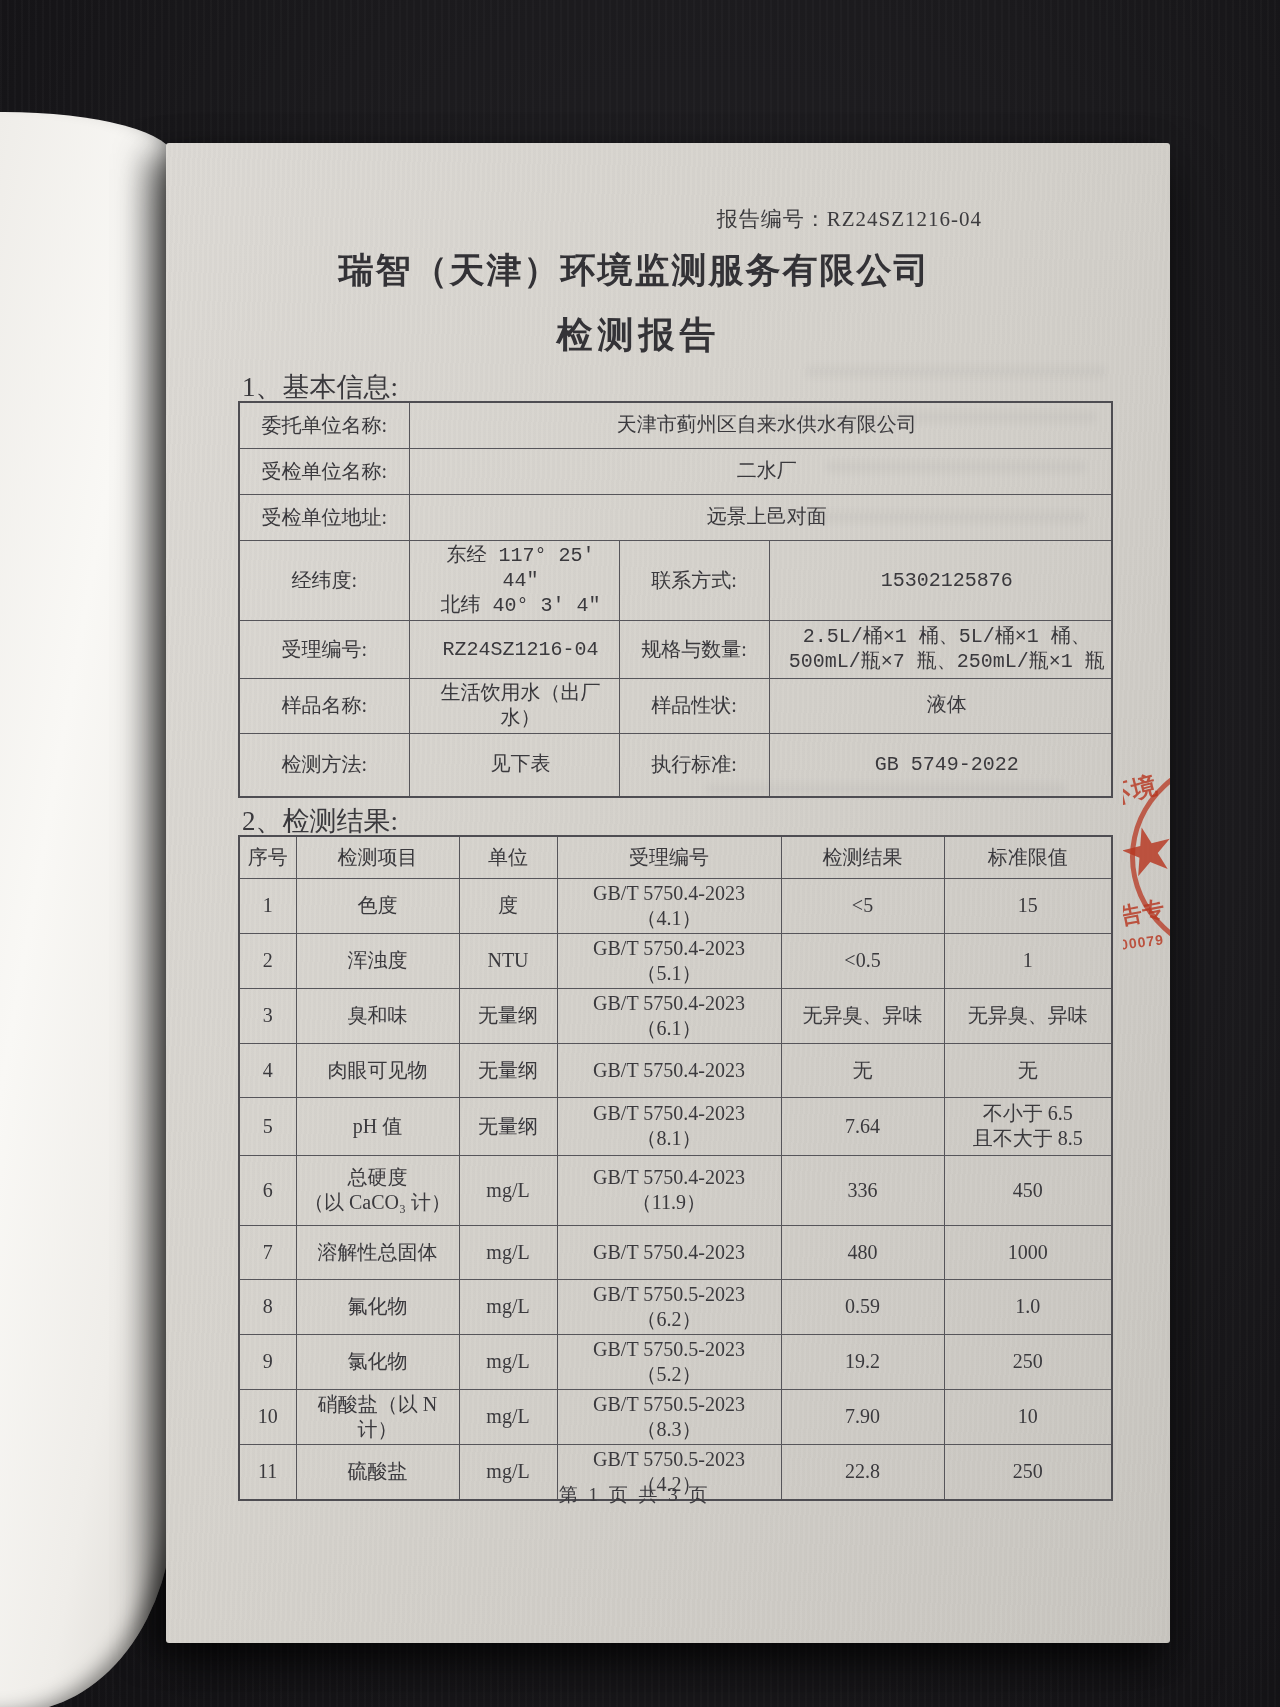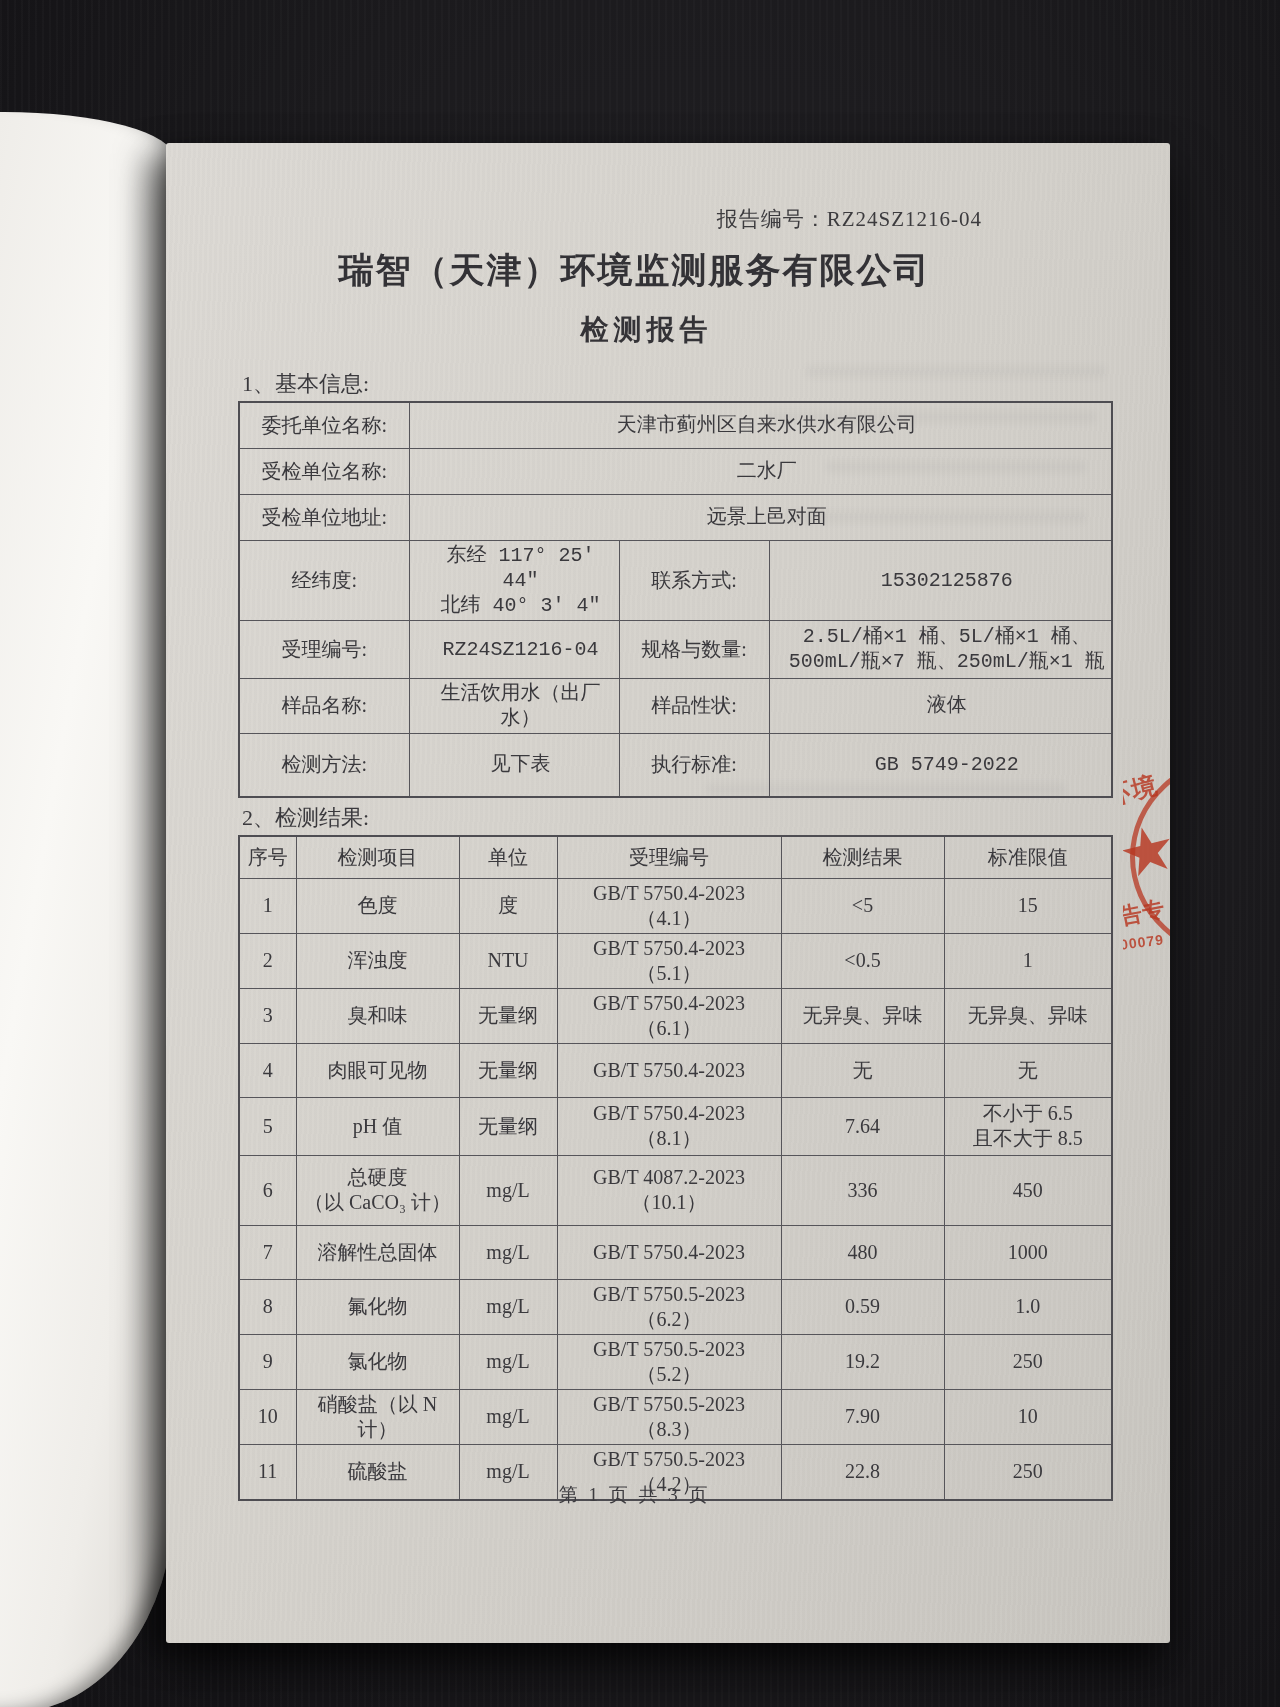--- a/index.html
+++ b/index.html
@@ -24,23 +24,23 @@
     position:absolute;left:166px;top:143px;width:1004px;height:1500px;
     background-image:
       repeating-linear-gradient(92deg, rgba(255,255,255,0.028) 0 2px, rgba(110,110,118,0.022) 2px 5px),
       linear-gradient(115deg,#dcd9d4 0%,#d6d3cd 38%,#cfccc6 72%,#c8c5bf 100%);
     box-shadow:-18px 10px 32px rgba(0,0,0,0.5), 0 26px 48px rgba(0,0,0,0.55);
     border-radius:3px;overflow:hidden;z-index:2;color:#39393c;
   }
   .report-no{position:absolute;top:62px;right:188px;font-size:21px;letter-spacing:1px;color:#3c3b3e;}
   .company{position:absolute;top:104px;left:32px;width:873px;margin:0;text-align:center;
     font-size:35px;font-weight:700;letter-spacing:2px;color:#333236;}
-  .doc-title{position:absolute;top:168px;left:44px;width:873px;margin:0;text-align:center;
-    font-size:28px;font-weight:700;letter-spacing:5px;color:#343337;}
-  .sec-label{position:absolute;left:76px;font-size:22px;color:#3a393d;}
+  .doc-title{position:absolute;top:168px;left:36px;width:873px;margin:0;text-align:center;
+    font-size:36px;font-weight:700;letter-spacing:5px;color:#343337;}
+  .sec-label{position:absolute;left:76px;font-size:27px;color:#3a393d;}
   .s1{top:226px;}
   .s2{top:660px;}
   table{border-collapse:collapse;table-layout:fixed;position:absolute;left:32px;width:873px;}
   .basic{top:258px;}
   .results{top:692px;}
   td,th{border:1.5px solid #56555a;font-size:20px;font-weight:400;color:#3a393d;
     vertical-align:middle;padding:2px 6px;white-space:pre-line;line-height:1.25;}
   .basic td.lbl{text-align:center;}
   .basic td.val{text-align:center;padding-left:19px;font-family:Liberation Mono, monospace;}
   .results td,.results th{text-align:center;}
@@ -197,21 +197,21 @@
         <td>GB/T 5750.4-2023（8.1）</td>
         <td>7.64</td>
         <td>不小于 6.5
 且不大于 8.5</td>
       </tr>
       <tr style="height:70px">
         <td>6</td>
         <td>总硬度
 （以 CaCO₃ 计）</td>
         <td>mg/L</td>
-        <td>GB/T 4087.2-2023（10.1）</td>
+        <td>GB/T 5750.4-2023（11.9）</td>
         <td>336</td>
         <td>450</td>
       </tr>
       <tr style="height:54px">
         <td>7</td>
         <td>溶解性总固体</td>
         <td>mg/L</td>
         <td>GB/T 5750.4-2023</td>
         <td>480</td>
         <td>1000</td>

